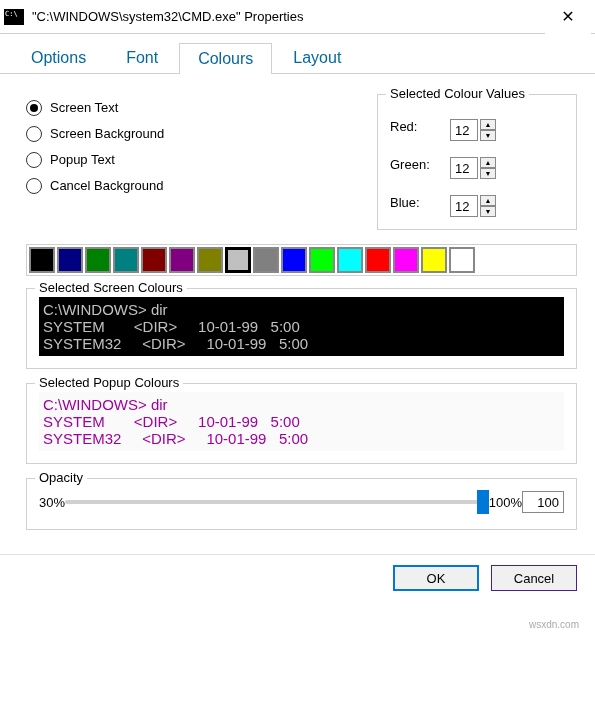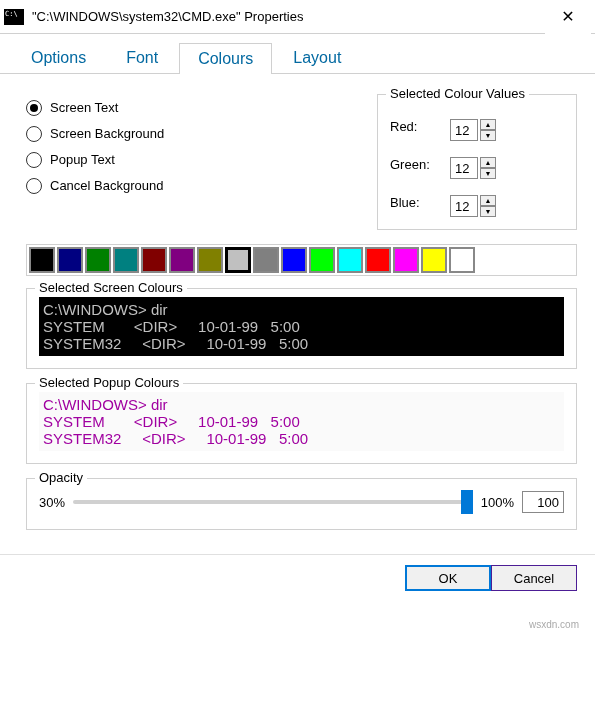--- a/index.html
+++ b/index.html
@@ -26,25 +26,25 @@
 .num-input { width: 28px; height: 22px; border: 1px solid #888; font-size: 13px; text-align: left; padding: 0 4px; }
 .spin { display: inline-flex; flex-direction: column; margin-left: 2px; }
 .spin-btn { width: 16px; height: 11px; border: 1px solid #888; font-size: 7px; text-align: center; line-height: 9px; cursor: pointer; background: #f0f0f0; }
 .swatch-row { display: flex; gap: 2px; padding: 2px; border: 1px solid #d0d0d0; margin-bottom: 12px; }
 .swatch { width: 26px; height: 26px; border: 2px solid #888; cursor: pointer; }
 .swatch.sel { border: 3px solid #000; }
 .preview { font-family: Consolas, monospace; font-size: 15px; padding: 4px 7px 4px 4px; white-space: pre; overflow: hidden; }
 .preview-line { display: block; }
 .screen-preview { background: #000; color: #c0c0c0; }
 .popup-preview { background: #fafafa; color: #a000a0; }
-.opacity-row { display: flex; align-items: center; gap: 8px; padding: 4px 0; }
+.opacity-row { display: flex; align-items: center; gap: 0; padding: 4px 0; }
 .slider { flex: 1; height: 4px; background: #d0d0d0; position: relative; border-radius: 2px; }
 .slider-thumb { position: absolute; top: -10px; width: 12px; height: 24px; background: #0078d7; right: 0; }
 .op-input { width: 42px; height: 22px; border: 1px solid #888; font-size: 13px; padding: 0 4px; text-align: right; }
-.buttons { display: flex; justify-content: flex-end; gap: 0; padding: 10px 18px; border-top: 1px solid #e0e0e0; }
+.buttons { display: flex; justify-content: flex-end; gap: 12px; padding: 10px 18px; border-top: 1px solid #e0e0e0; }
 .btn { min-width: 86px; height: 26px; font-size: 13px; border: 1px solid #4c1d95; background: #f0f0f0; cursor: pointer; }
 .btn.ok { border: 2px solid #0078d7; }
 .watermark { position: absolute; right: 16px; bottom: 86px; font-size: 10px; color: #aaa; }
 </style>
 </head>
 <body>
 
 <div class="titlebar">
   <span class="icon-box"></span>
   <span class="title-text">"C:\WINDOWS\system32\CMD.exe" Properties</span>

